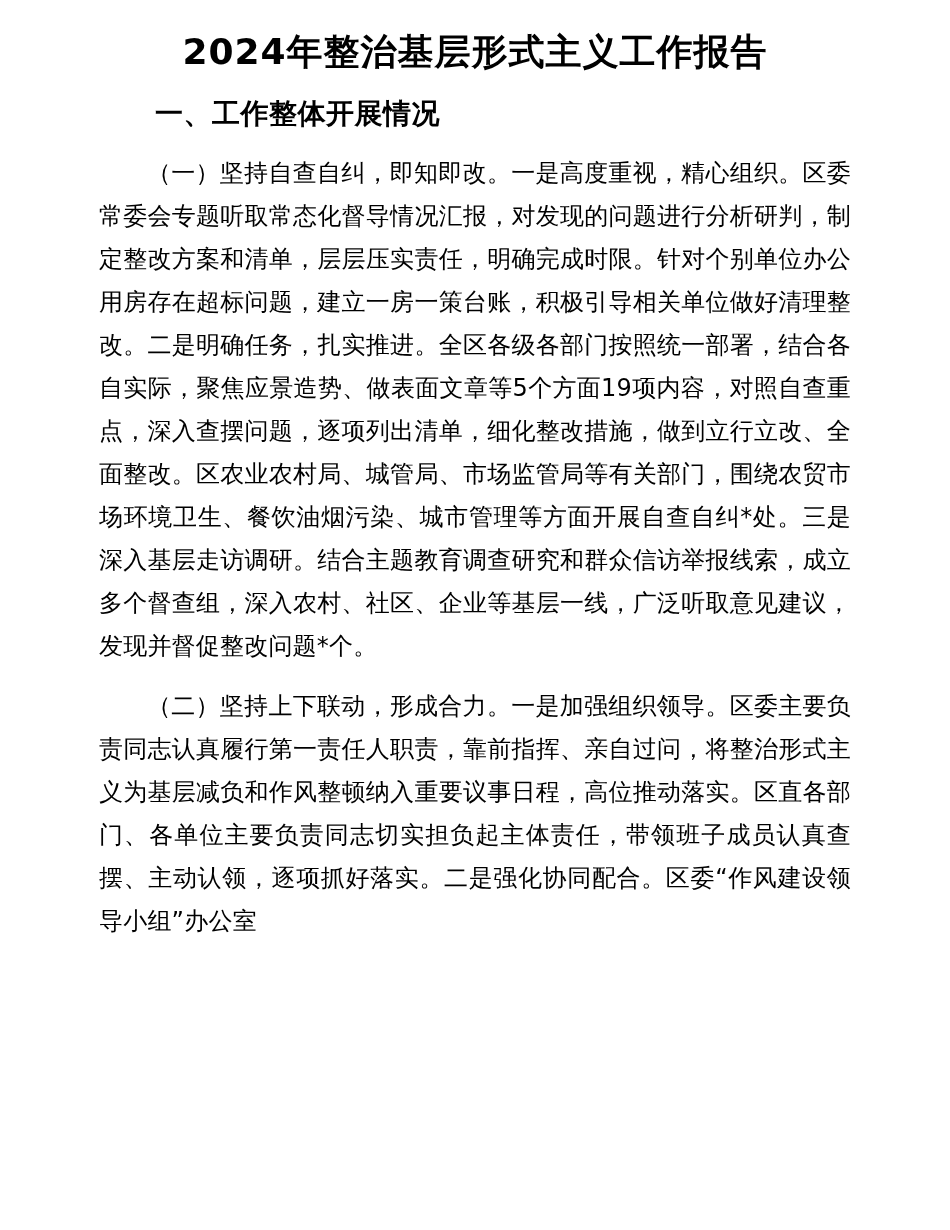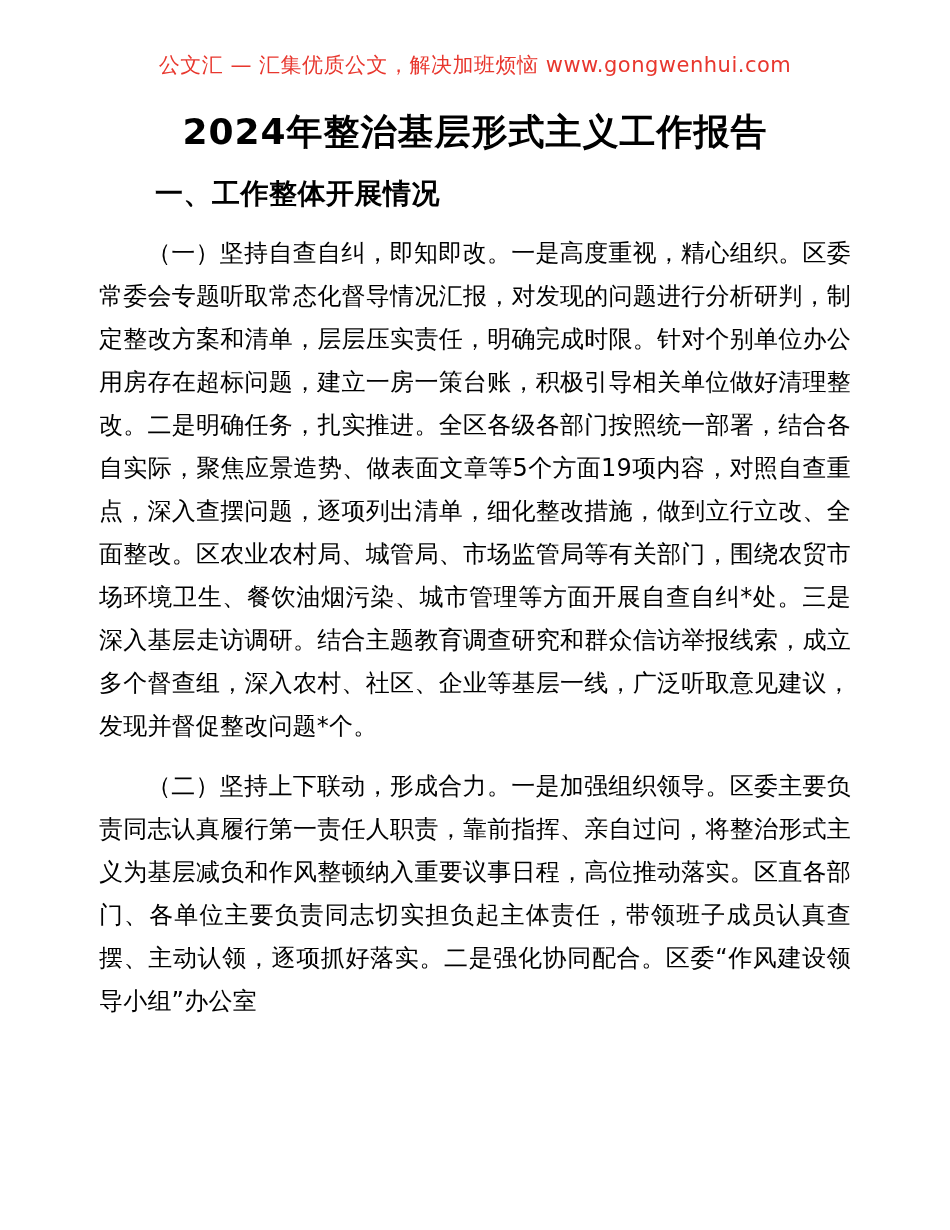--- a/index.html
+++ b/index.html
@@ -63,21 +63,20 @@
     text-indent: 2em;
     color: #000000;
     letter-spacing: 0.2px;
   }
 </style>
 </head>
 <body>
 
 <div class="page">
 
-  <div class="watermark">公文汇 — 汇集优质公文，解决加班烦恼 www.gongwenhui.com</div>
 
   <h1 class="doc-title">2024年整治基层形式主义工作报告</h1>
 
   <div class="doc-content">
 
     <h2 class="section-heading">一、工作整体开展情况</h2>
 
     <p class="para">（一）坚持自查自纠，即知即改。一是高度重视，精心组织。区委常委会专题听取常态化督导情况汇报，对发现的问题进行分析研判，制定整改方案和清单，层层压实责任，明确完成时限。针对个别单位办公用房存在超标问题，建立一房一策台账，积极引导相关单位做好清理整改。二是明确任务，扎实推进。全区各级各部门按照统一部署，结合各自实际，聚焦应景造势、做表面文章等5个方面19项内容，对照自查重点，深入查摆问题，逐项列出清单，细化整改措施，做到立行立改、全面整改。区农业农村局、城管局、市场监管局等有关部门，围绕农贸市场环境卫生、餐饮油烟污染、城市管理等方面开展自查自纠*处。三是深入基层走访调研。结合主题教育调查研究和群众信访举报线索，成立多个督查组，深入农村、社区、企业等基层一线，广泛听取意见建议，发现并督促整改问题*个。</p>
 
     <p class="para">（二）坚持上下联动，形成合力。一是加强组织领导。区委主要负责同志认真履行第一责任人职责，靠前指挥、亲自过问，将整治形式主义为基层减负和作风整顿纳入重要议事日程，高位推动落实。区直各部门、各单位主要负责同志切实担负起主体责任，带领班子成员认真查摆、主动认领，逐项抓好落实。二是强化协同配合。区委“作风建设领导小组”办公室</p>

